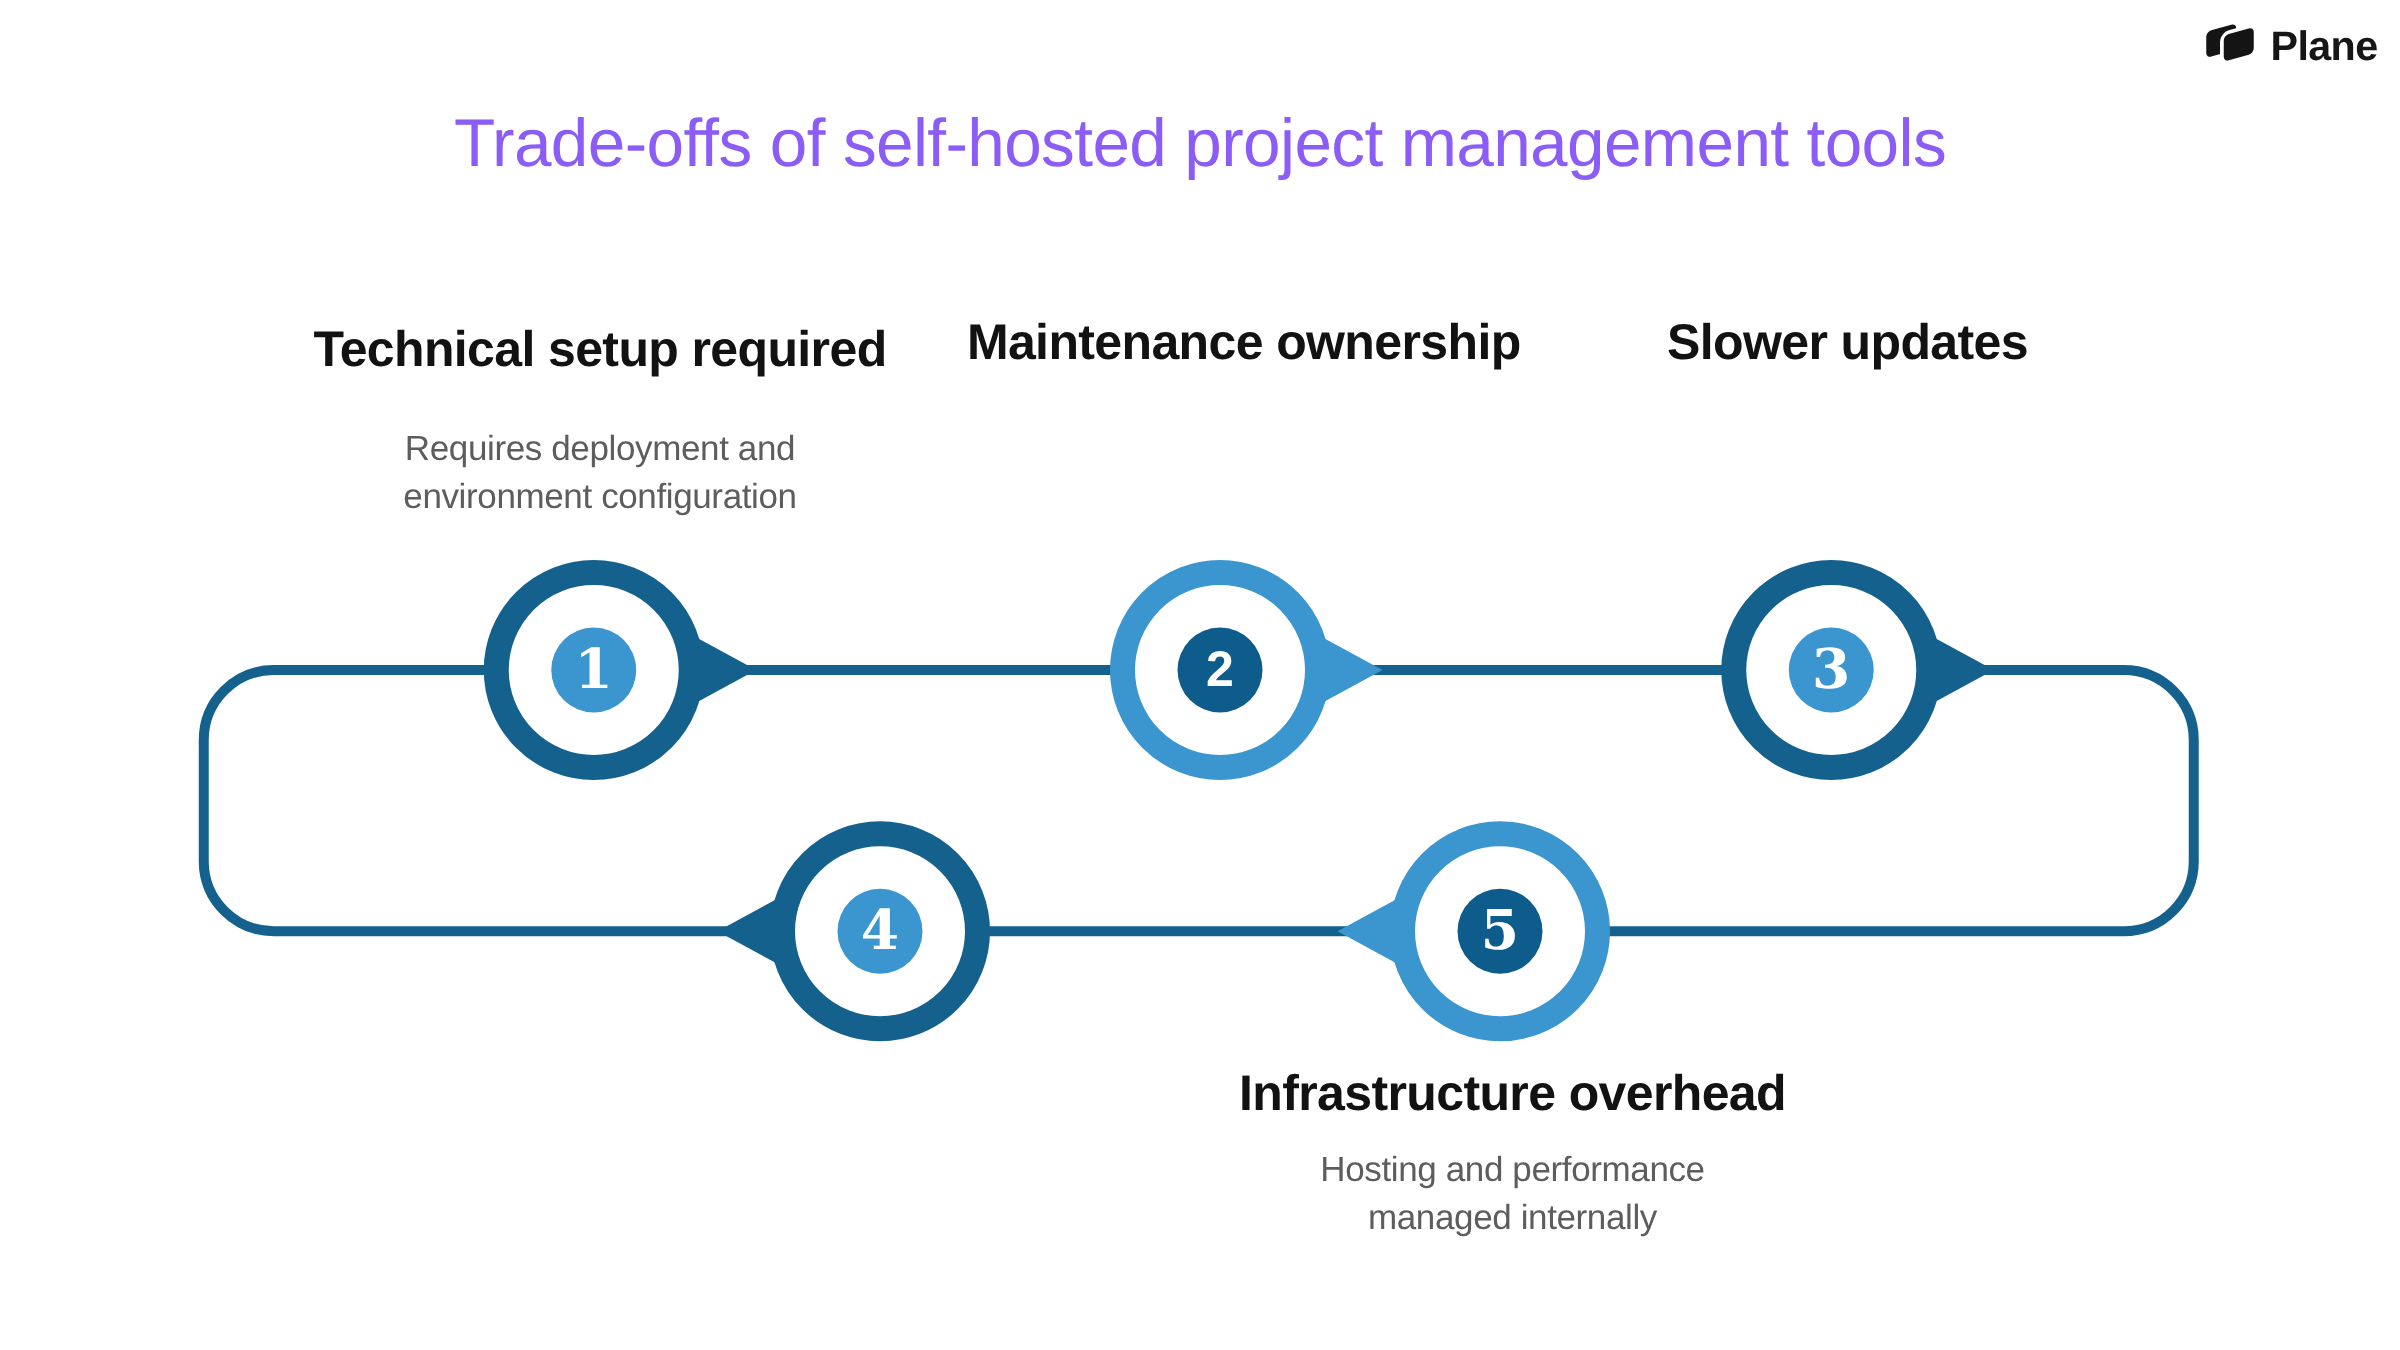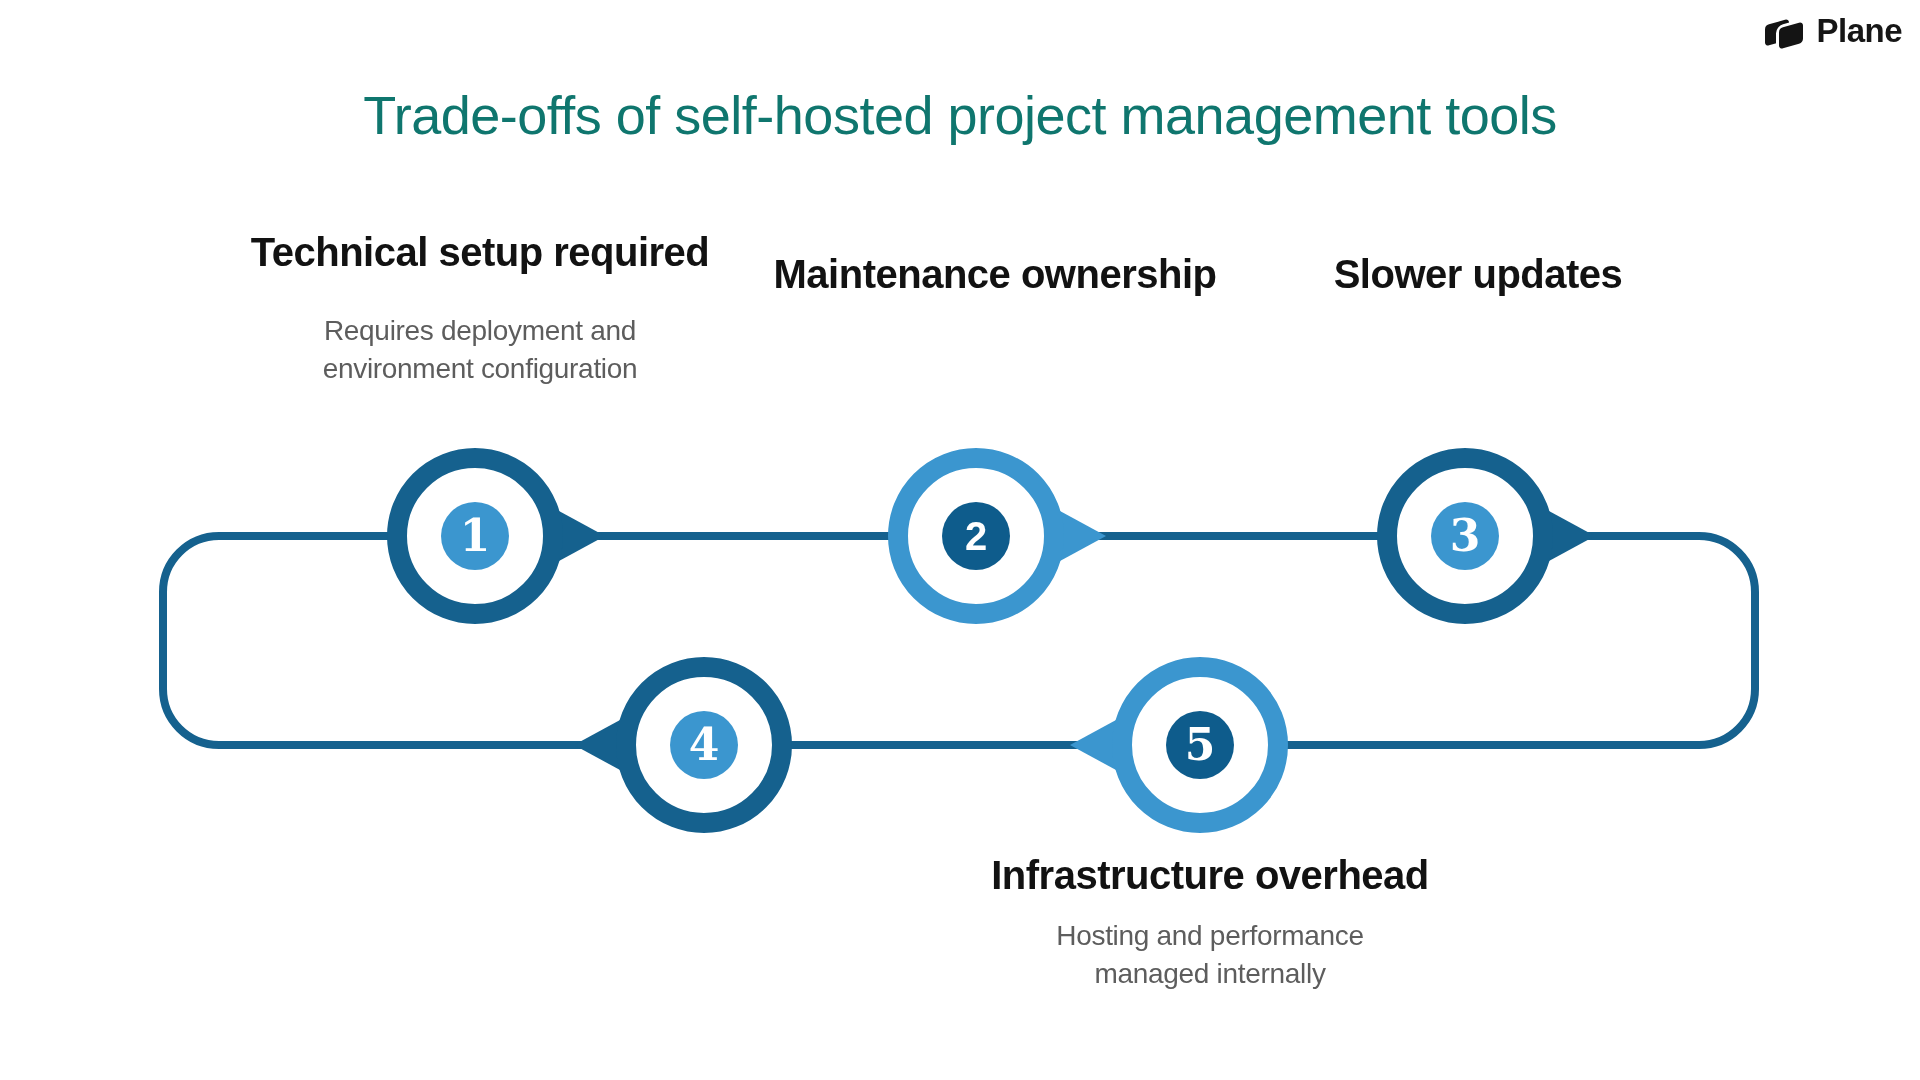--- a/index.html
+++ b/index.html
@@ -17,41 +17,41 @@
     background:#ffffff;
     overflow:hidden;
     font-family:"Liberation Sans", sans-serif;
   }
 
   
   .title{
     position:absolute; top:84px; left:0; width:100%;
     text-align:center;
     font-size:54px; font-weight:400; letter-spacing:-0.5px;
-    color:#0f766e;
+    color:#8b5cf6;
   }
   .logo{
     position:absolute; top:12px; right:18px;
-    display:flex; align-items:flex-start; gap:2px;
+    display:flex; align-items:flex-end; gap:2px;
   }
   .logo-mark{position:relative; width:50px; height:44px;}
   .logo-shape{
     position:absolute; width:24px; height:21px;
     background:#141414; border-radius:4px;
     transform:skewY(-16deg);
   }
   .logo-shape.back{left:1px; top:10px;}
   .logo-shape.front{left:15px; top:13px; box-shadow:0 0 0 3px #ffffff;}
   .logo-text{
     font-size:33px; font-weight:600; letter-spacing:-0.5px; color:#161616;
   }
 
   
   .section{position:absolute; width:640px; text-align:center;}
-  .section.s1{left:160px; top:228px;}
+  .section.s1{left:160px; top:256px;}
   .section.s2{left:675px; top:250px;}
   .section.s3{left:1158px; top:250px;}
   .section.s4{left:385px; top:851px;}
   .section.s5{left:890px; top:851px;}
   .step-title{
     font-size:40px; font-weight:700; letter-spacing:-0.5px;
     line-height:48px; color:var(--heading-text);
   }
   .step-desc{
     margin-top:36px;

